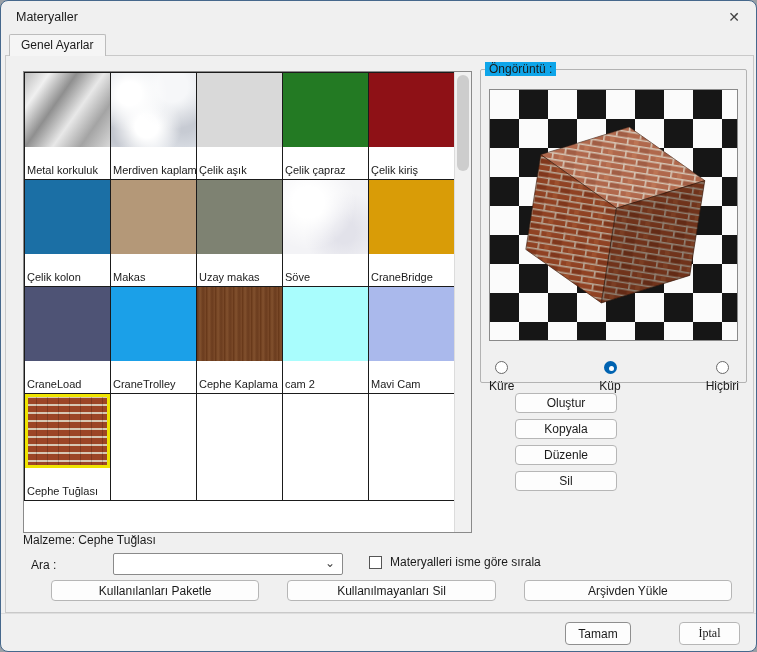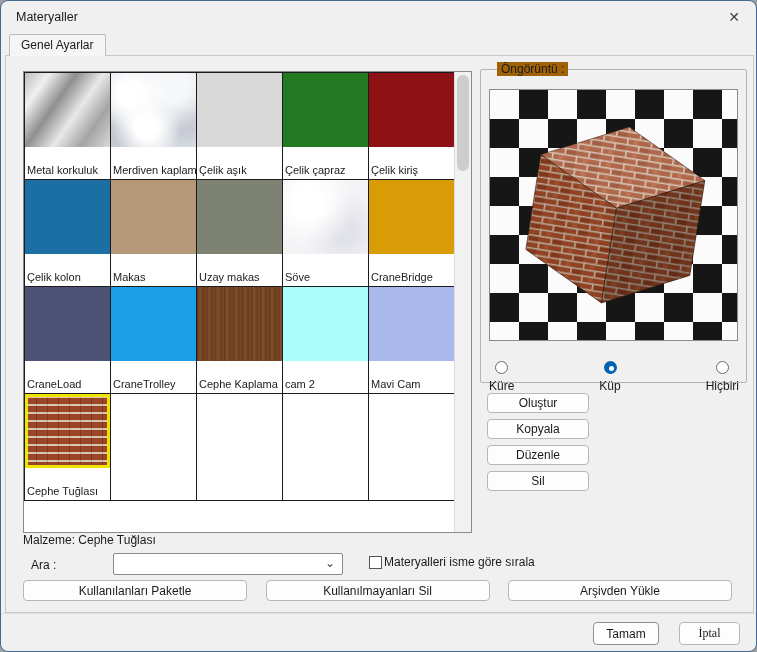--- a/index.html
+++ b/index.html
@@ -60,49 +60,49 @@
 
   
   .grid-scrollbar { position:absolute; right:0; top:0; width:17px; height:460px;
     background:#f1f1f1; border-left:1px solid #dcdcdc; }
   .grid-thumb { position:absolute; left:2px; top:3px; width:12px; height:96px;
     background:#cdcdcd; border-radius:6px; }
 
   
   .groupbox { position:absolute; left:479px; top:68px; width:267px; height:314px;
     border:1px solid #b3b3b3; border-radius:2px; }
-  .legend { position:absolute; left:16px; top:-8px; background:#a16207; padding:0 4px; font-size:12px; }
+  .legend { position:absolute; left:4px; top:-8px; background:#0ea5e9; padding:0 4px; font-size:12px; }
   .preview { position:absolute; left:488px; top:88px; width:249px; height:252px;
     border:1px solid #8a8a8a;
     background:repeating-conic-gradient(#161616 0% 25%, #fbfbfb 0% 50%);
     background-size:58px 58px; overflow:hidden; }
   .cube-svg { position:absolute; left:12px; top:14px; }
 
   .preview-options { position:absolute; left:488px; top:360px; width:250px;
     display:flex; justify-content:space-between; align-items:center; }
   .radio { display:flex; align-items:center; gap:5px; font-size:12px; cursor:default;flex-direction:column; }
   .rb { width:13px; height:13px; border:1px solid #6a6a6a; border-radius:50%; background:#fff; position:relative; }
   .rb.on { border:2px solid #0063b1; background:#0063b1; }
   .rb.on::after { content:""; position:absolute; left:3px; top:3px; width:5px; height:5px;
     border-radius:50%; background:#fff; }
 
   
   .btn { background:#fdfdfd; border:1px solid #b6b6b6; border-radius:4px;
     font-size:12px; font-family:"Liberation Sans",sans-serif;
-    display:flex; align-items:center; justify-content:center; color:#1a1a1a; }
+    display:flex; align-items:center; justify-content:center; color:#1a1a1a;margin-left:28px; }
   .side-buttons { position:absolute; left:486px; top:392px; display:flex; flex-direction:column; gap:6px; }
   .side-buttons .btn { width:102px; height:20px; }
 
   .material-info { position:absolute; left:22px; top:532px; font-size:12px; }
 
   .search-label { position:absolute; left:30px; top:557px; }
   .combo { position:absolute; left:112px; top:552px; width:230px; height:22px;
     background:#fff; border:1px solid #8a8a8a; border-radius:2px; }
   .combo-arrow { position:absolute; right:7px; top:2px; font-size:12px; color:#444; }
-  .checkbox-row { position:absolute; left:368px; top:554px; display:flex; align-items:flex-end; gap:2px; }
+  .checkbox-row { position:absolute; left:368px; top:554px; display:flex; align-items:flex-end; gap:8px; }
   .cb { width:13px; height:13px; border:1px solid #555; background:#fff; }
 
   .bottom-buttons { position:absolute; left:22px; top:579px; width:709px; display:flex; justify-content:space-between; }
   .bottom-buttons .btn { width:224px; height:21px; }
 
   .footer-sep { position:absolute; left:0; top:612px; width:100%; height:1px; background:#dedede; }
   .footer-buttons { position:absolute; right:16px; top:621px; display:flex; gap:20px; }
   .footer-buttons .btn { height:23px; }
   .footer-buttons .btn:nth-child(1) { width:66px; border-color:#8f8f8f; }
   .footer-buttons .btn:nth-child(2) { width:61px;font-family:Liberation Serif, serif; }

